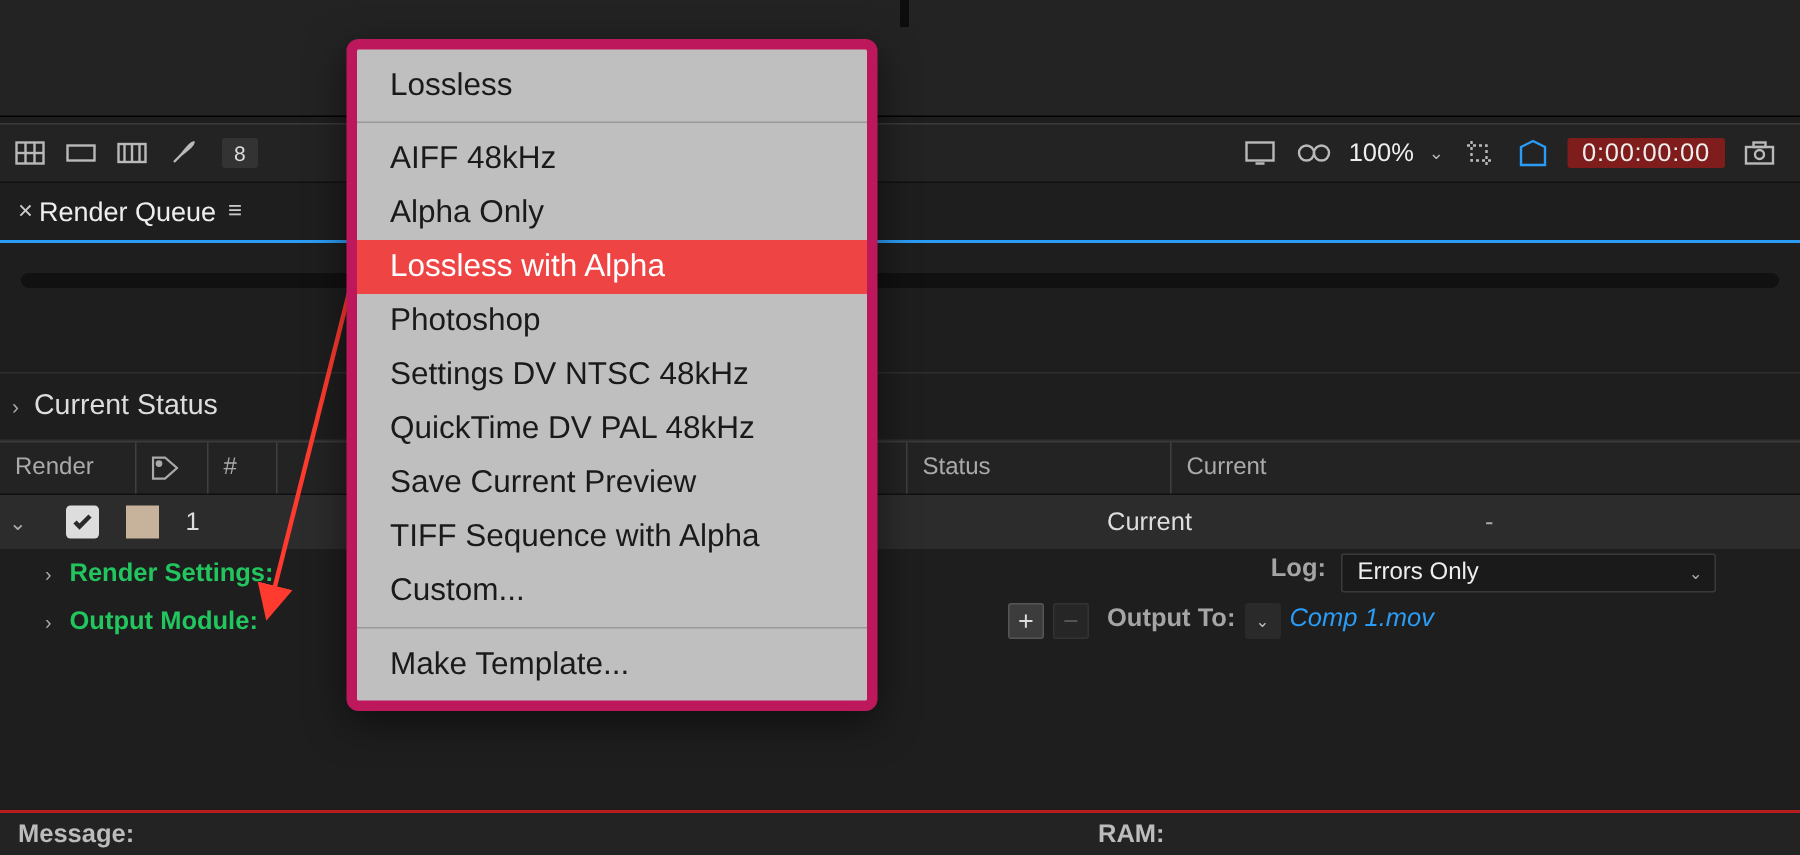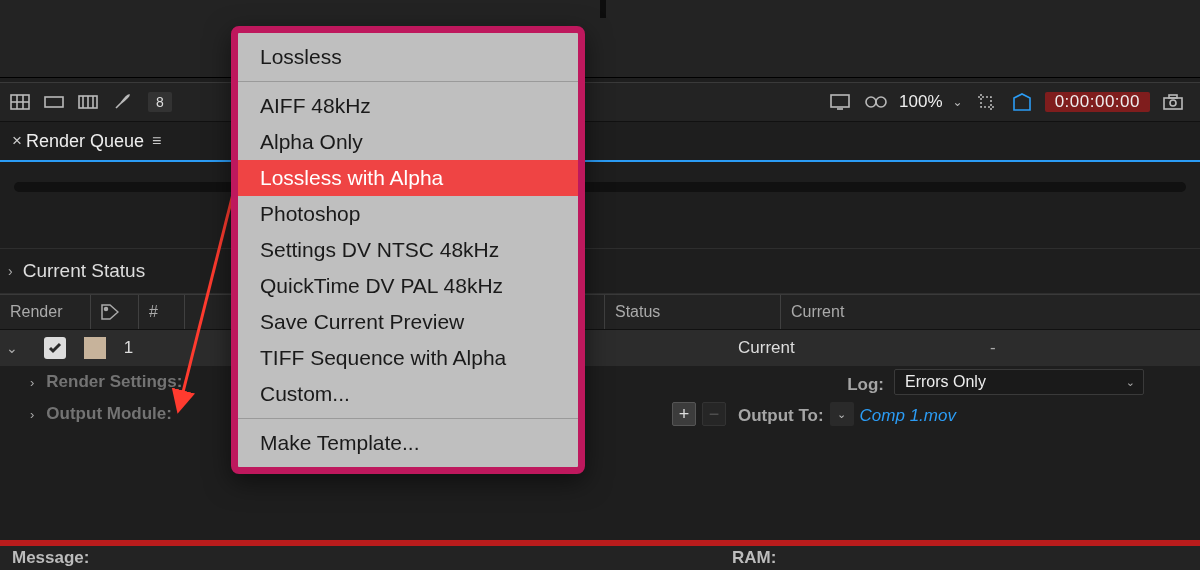--- a/index.html
+++ b/index.html
@@ -47,31 +47,31 @@
   .item-row .twirl { margin-left:6px; }
   .chk { width:22px; height:22px; border-radius:3px; background:#ddd; margin:0 18px 0 16px; display:flex; align-items:center; justify-content:center; }
   .chk svg { stroke:#2a2a2a; stroke-width:3; fill:none; }
   .swatch { width:22px; height:22px; background:#c7b39b; margin-right:18px; }
   .idx { width:40px; }
   .status-cell { position:absolute; left:738px; }
   .started-cell { position:absolute; left:990px; color:#aaa; }
 
   .sub-row { display:flex; align-items:center; height:32px; font-size:17px; padding-left:30px; position:relative; }
   .sub-row .twirl { margin-right:12px; font-size:13px; }
-  .sub-label { color:#737373; font-weight:600; }
-  .right-block { position:absolute; right:56px; display:flex; align-items:flex-end; gap:10px; }
+  .sub-label { color:#22c55e; font-weight:600; }
+  .right-block { position:absolute; right:56px; display:flex; align-items:flex-start; gap:10px; }
   .fld { background:#1a1a1a; border:1px solid #3a3a3a; color:#eee; font-size:16px; padding:3px 14px 3px 10px; border-radius:2px; position:relative; }
   .fld .dd { position:absolute; right:8px; top:6px; color:#aaa; font-size:11px; }
   .log-label, .out-label { color:#a5a5a5; font-weight:600; }
   .plus { width:24px; height:24px; background:#3c3c3c; border:1px solid #555; color:#ddd; font-size:18px; display:flex; align-items:center; justify-content:center; border-radius:2px; }
   .minus { width:24px; height:24px; background:#262626; border:1px solid #333; color:#555; font-size:18px; display:flex; align-items:center; justify-content:center; border-radius:2px; }
   .out-chev { width:24px; height:24px; background:#2a2a2a; display:flex; align-items:center; justify-content:center; border-radius:2px; color:#bbb; font-size:11px; }
   .out-file { color:#2b9cf5; font-size:17px; font-style:italic; }
 
-  .msg-row { position:absolute; bottom:0; left:0; right:0; height:30px; background:#232323; border-top:6px solid #b91c1c; display:flex; align-items:center; font-size:17px; color:#bcbcbc; font-weight:600; }
+  .msg-row { position:absolute; bottom:0; left:0; right:0; height:30px; background:#232323; border-top:2px solid #b91c1c; display:flex; align-items:center; font-size:17px; color:#bcbcbc; font-weight:600; }
   .msg-row .m { margin-left:12px; }
   .msg-row .r { position:absolute; left:732px; }
 
   
   .menu { position:absolute; top:26px; left:231px; width:354px; background:#bfbfbf; border:7px solid #be185d; border-radius:8px; box-shadow:0 8px 26px rgba(0,0,0,.5); padding:6px 0; color:#1a1a1a; font-size:21px; }
   .menu .mi { padding:6px 22px; cursor:default; }
   .menu .mi.sel { background:#ef4444; color:#fff; }
   .menu hr { border:none; border-top:1px solid #9a9a9a; margin:6px 0; }
 
   .arrow { position:absolute; top:180px; left:165px; pointer-events:none; }

